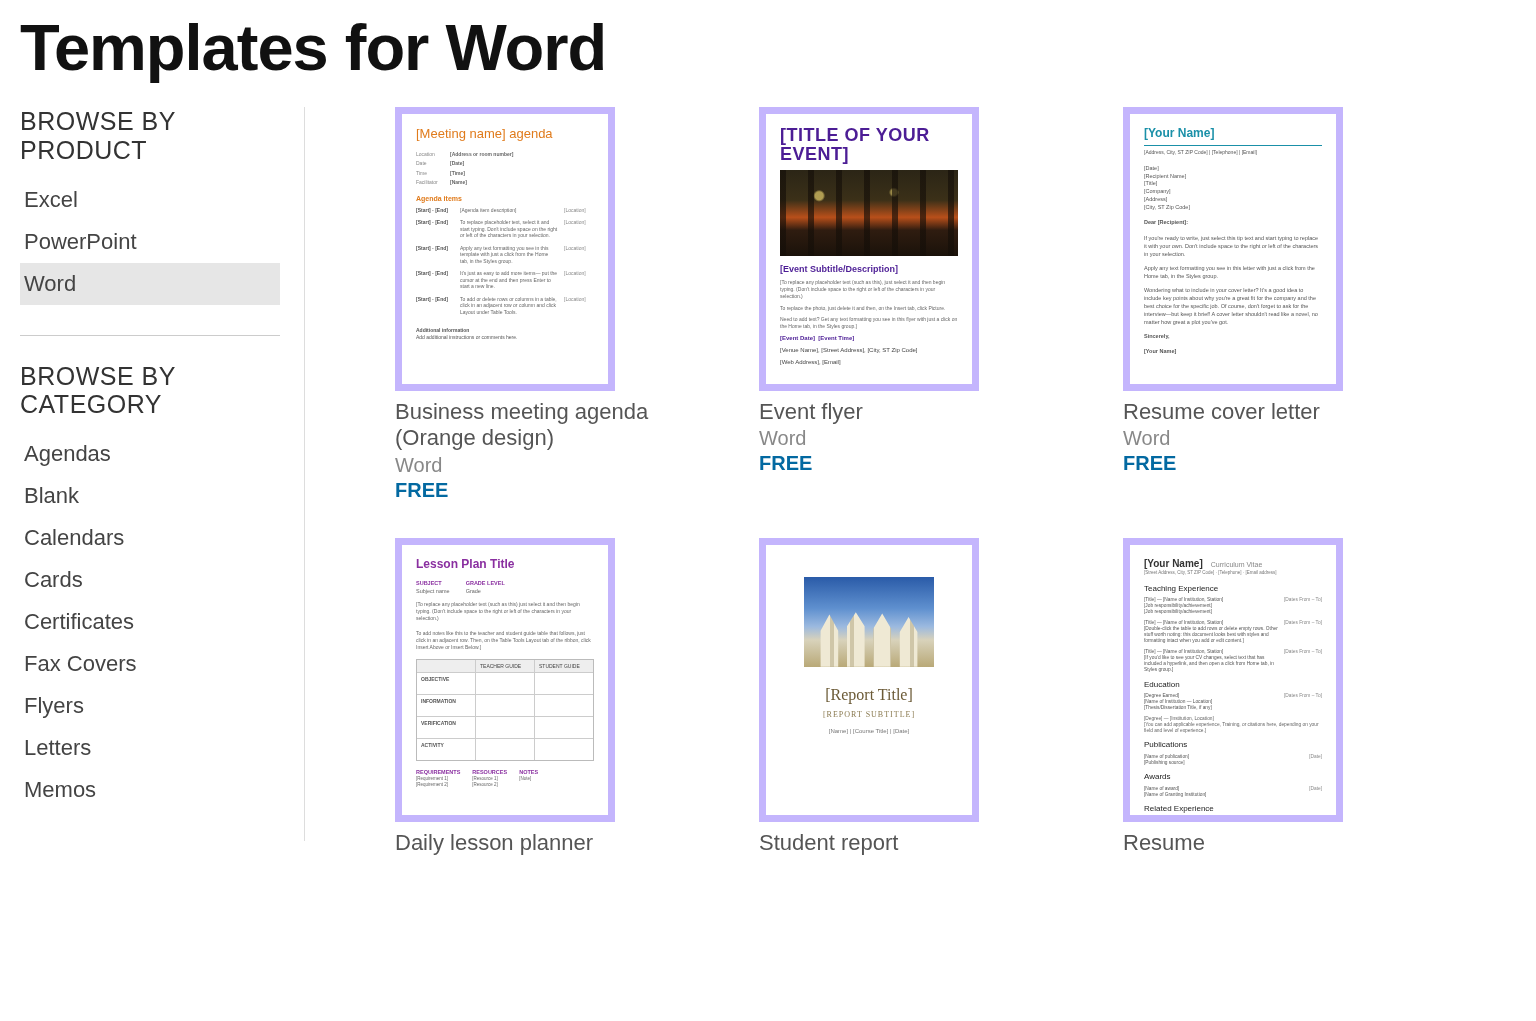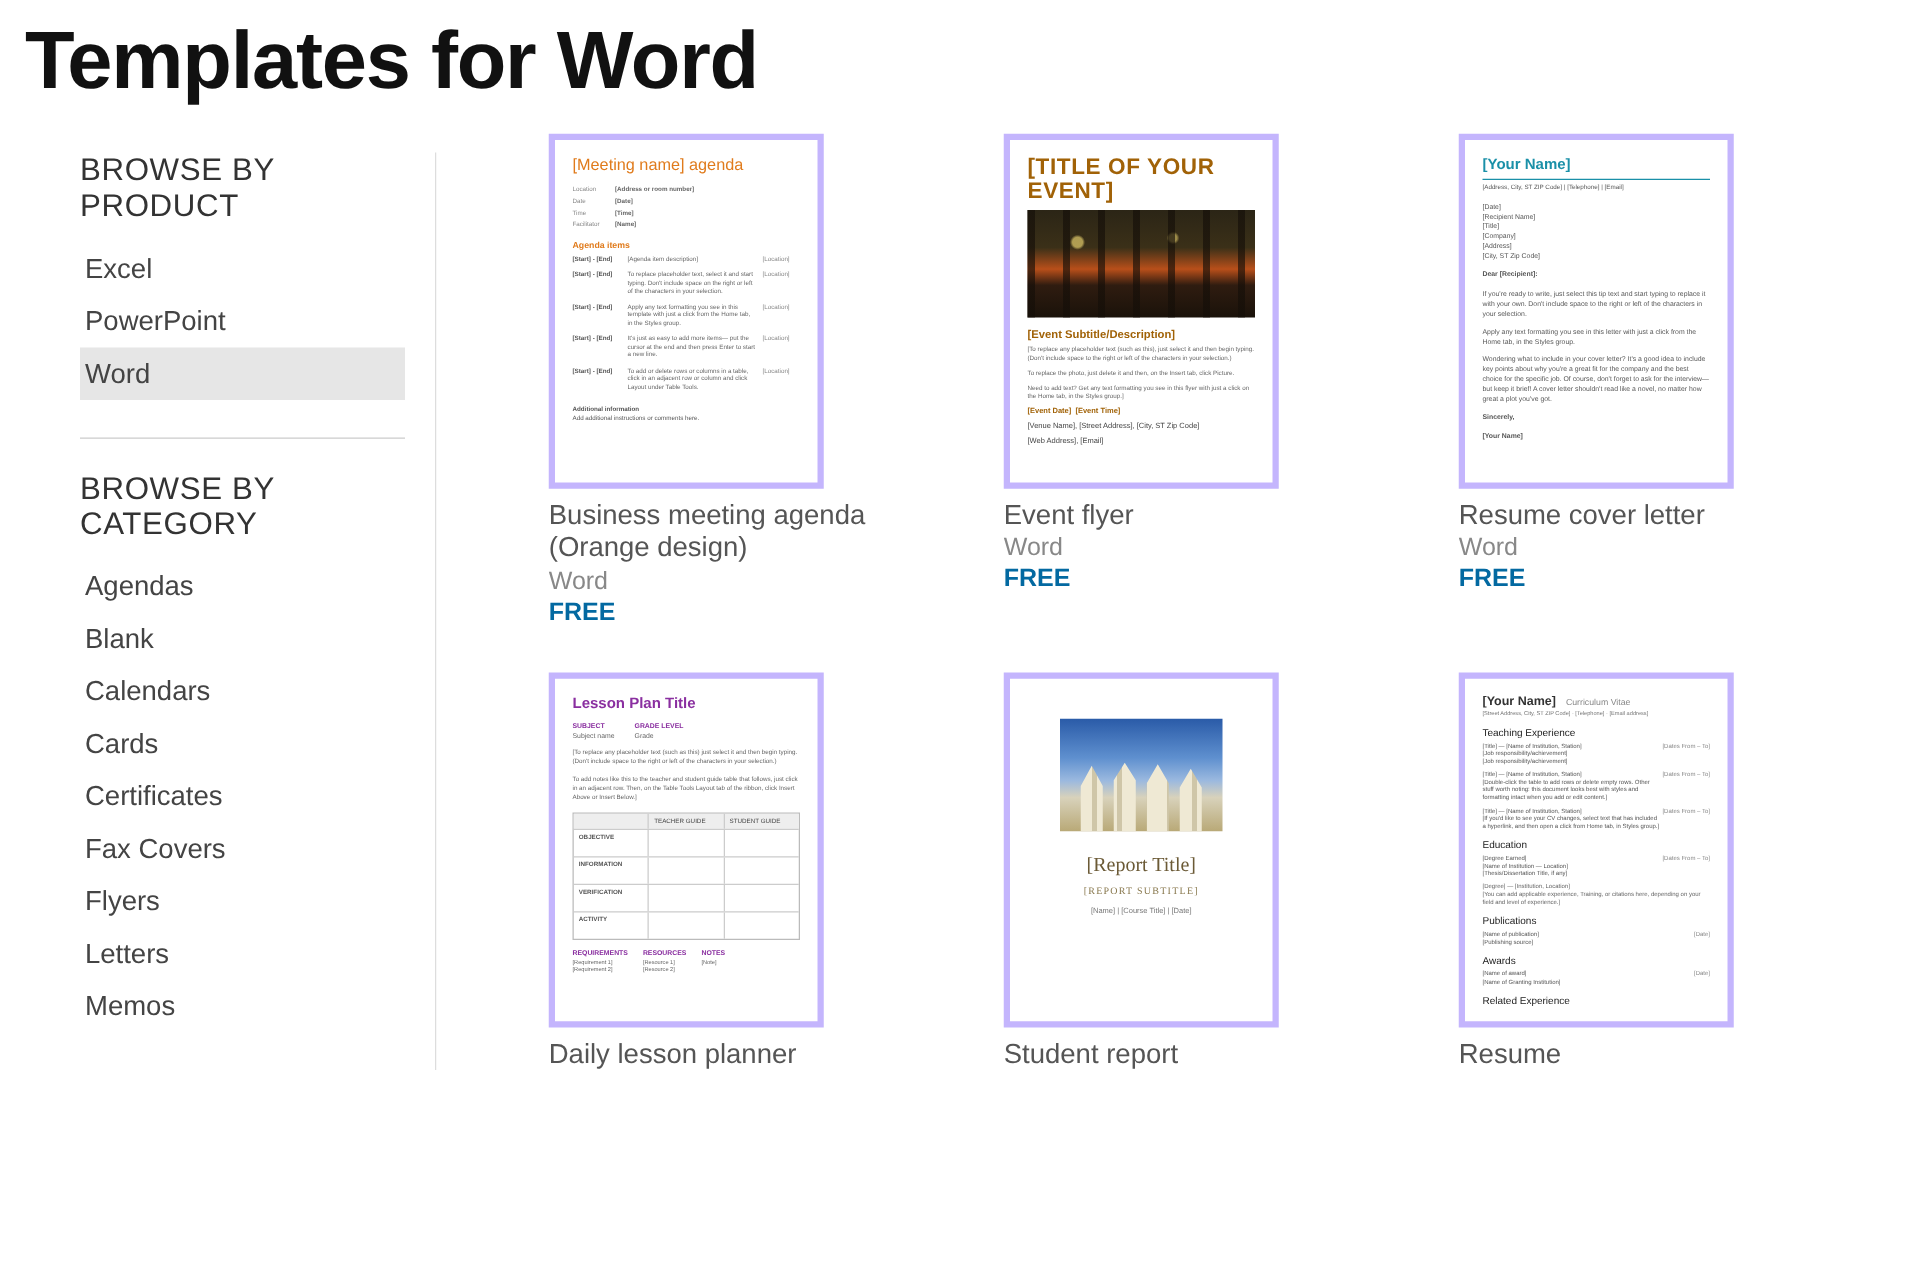--- a/index.html
+++ b/index.html
@@ -11,22 +11,21 @@
   }
   h1.page-title {
     font-size: 65px;
     font-weight: 700;
     letter-spacing: -1px;
     margin-bottom: 22px;
     color: #111;
   }
   .layout {
     display: flex;
-    align-items: flex-end;
-    margin-left: 44px;
+    align-items: flex-start;
   }
   .sidebar {
     width: 285px;
     padding-right: 24px;
     border-right: 1px solid #ddd;
     font-size: 22px;
     color: #444;
   }
   .sidebar .group-title {
     font-size: 25px;
@@ -60,21 +59,21 @@
     grid-template-columns: repeat(3, 300px);
     column-gap: 64px;
     row-gap: 36px;
   }
   .card {
     cursor: pointer;
   }
   .thumb {
     width: 220px;
     height: 284px;
-    border: 5px solid #c4b5fd;
+    border: 7px solid #c4b5fd;
     background: #fff;
     padding: 12px 14px;
     font-size: 6px;
     color: #444;
     line-height: 1.3;
     overflow: hidden;
     position: relative;
   }
   .card-title {
     font-size: 22px;
@@ -89,21 +88,21 @@
   }
   .card-price {
     font-size: 20px;
     font-weight: 600;
     color: #0369a1;
     margin-top: 2px;
   }
 
   
   .thumb .orange { color: #e07b1c; }
-  .thumb .orange-bold { color: #a16207; font-weight: 700; }
+  .thumb .orange-bold { color: #4c1d95; font-weight: 700; }
   .thumb .tiny { font-size: 5px; color: #555; line-height: 1.4; }
   .thumb .spacer { height: 6px; }
 
   
   .agenda-title { font-size: 13px; margin-bottom: 8px; }
   .agenda-row { display:flex; font-size:5px; margin-bottom:3px; }
   .agenda-row .lbl { width: 34px; color:#888; }
   .agenda-row .val { color:#666; font-weight:600; }
   .agenda-sec { font-size:7px; font-weight:700; margin:8px 0 4px; }
   .agenda-item { display:flex; font-size:5px; margin-bottom:6px; }

